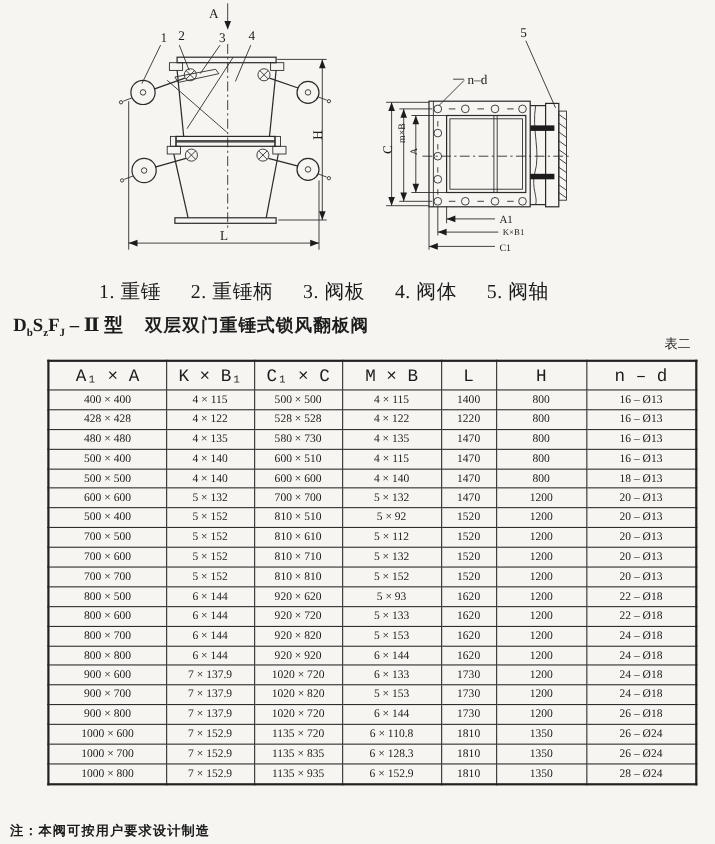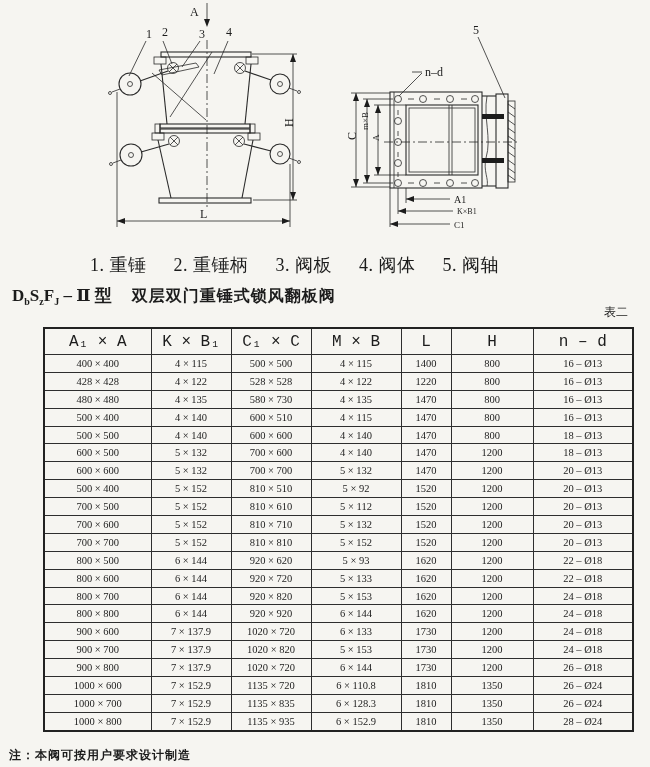--- a/index.html
+++ b/index.html
@@ -337,29 +337,20 @@
         <tr>
           <td>500 × 500</td>
           <td>4 × 140</td>
           <td>600 × 600</td>
           <td>4 × 140</td>
           <td>1470</td>
           <td>800</td>
           <td>18 – Ø13</td>
         </tr>
         <tr>
-          <td>600 × 500</td>
-          <td>5 × 132</td>
-          <td>700 × 600</td>
-          <td>4 × 140</td>
-          <td>1470</td>
-          <td>1200</td>
-          <td>18 – Ø13</td>
-        </tr>
-        <tr>
           <td>600 × 600</td>
           <td>5 × 132</td>
           <td>700 × 700</td>
           <td>5 × 132</td>
           <td>1470</td>
           <td>1200</td>
           <td>20 – Ø13</td>
         </tr>
         <tr>
           <td>500 × 400</td>

